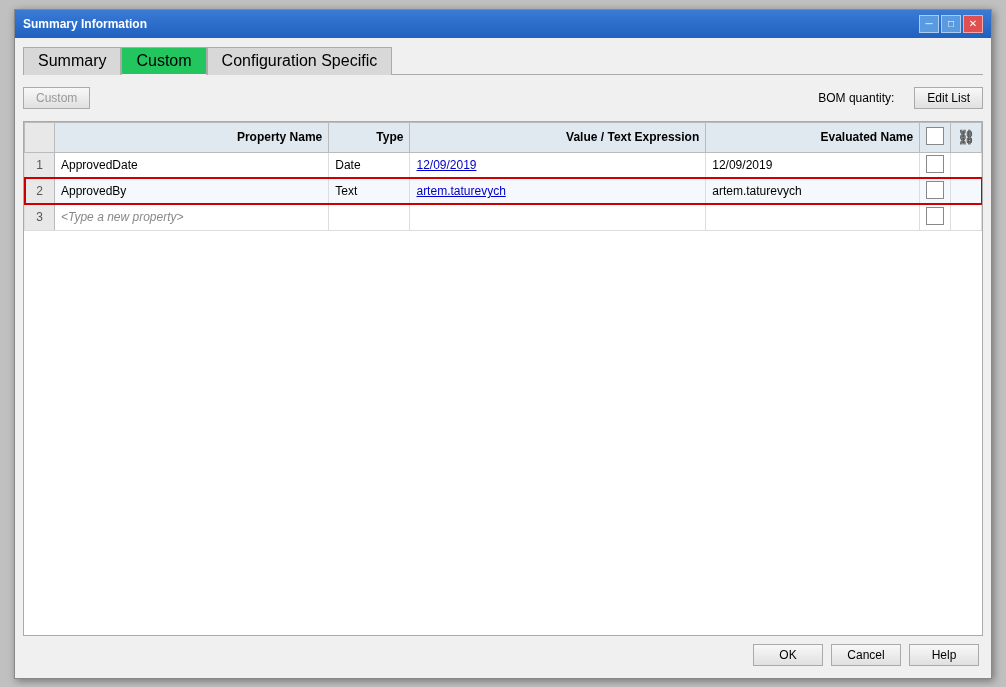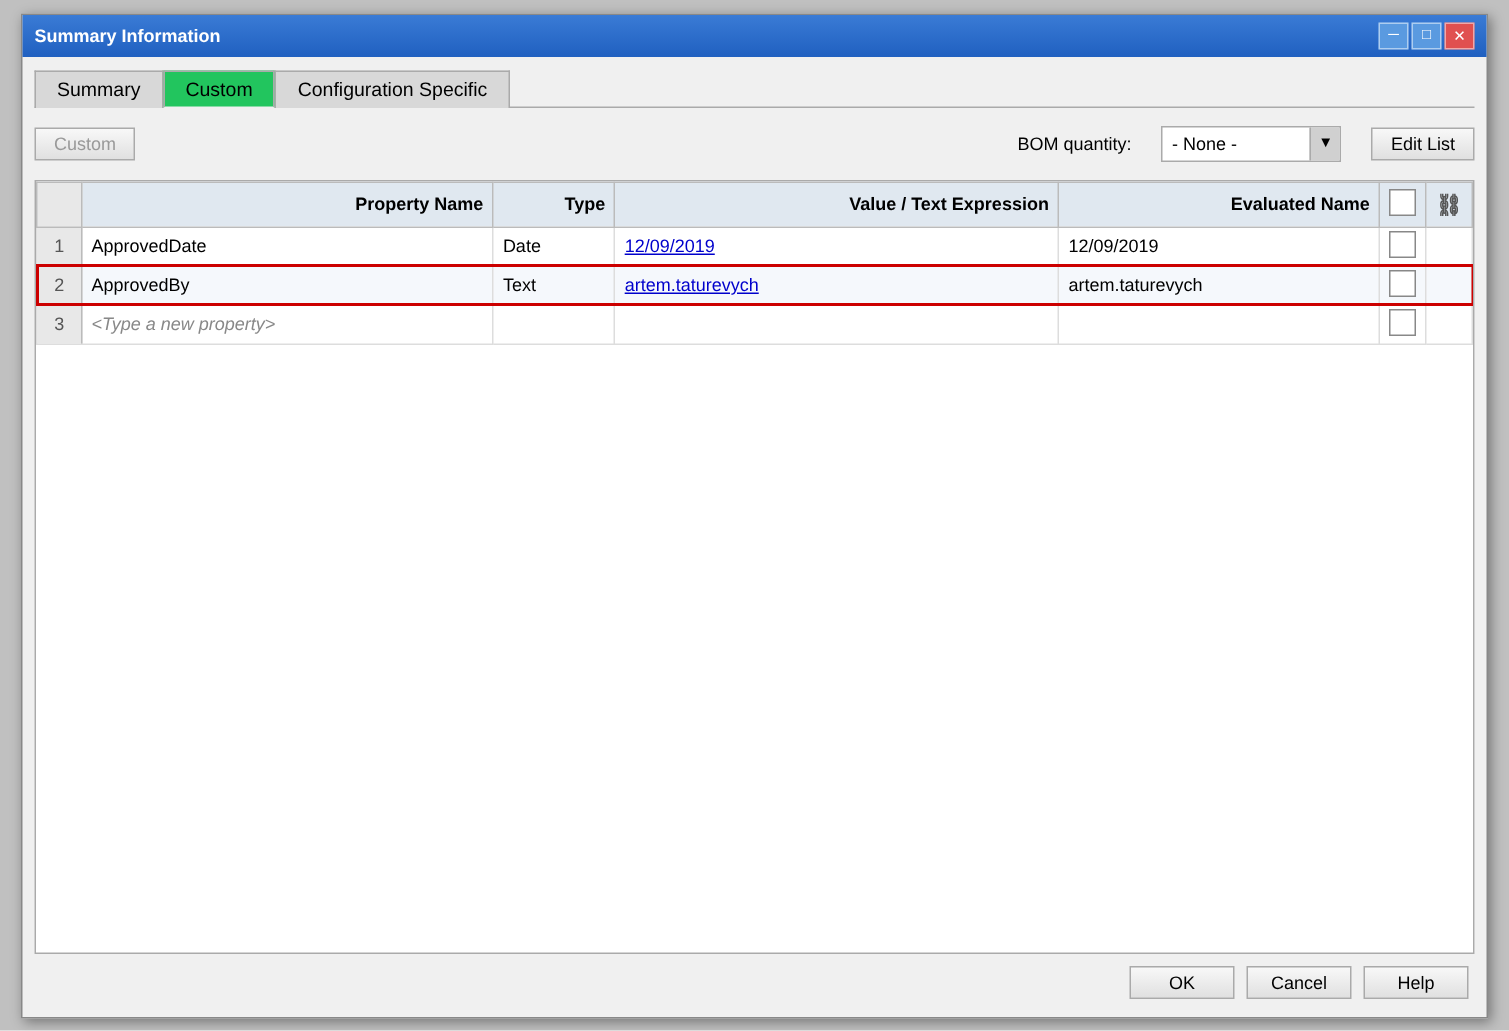--- a/index.html
+++ b/index.html
@@ -66,21 +66,21 @@
       gap: 0;
       margin-bottom: 8px;
       border-bottom: 1px solid #aaa;
     }
     .tab {
       padding: 4px 14px;
       border: 1px solid #aaa;
       border-bottom: none;
       background: #d8d8d8;
       cursor: pointer;
-      font-size: 13px;
+      font-size: 16px;
       position: relative;
       top: 1px;
     }
     .tab.active {
       background: #22c55e;
       border-bottom: 1px solid #f0f0f0;
       z-index: 1;
     }
     .toolbar {
       display: flex;
@@ -244,24 +244,20 @@
         <span>Configuration Specific</span>
       </div>
     </div>
 
     <div class="toolbar">
       <div class="toolbar-left">
         <button class="btn" disabled="">Custom</button>
       </div>
       <div class="toolbar-right">
         <span class="bom-label">BOM quantity:</span>
-        <div class="dropdown-wrap">
-          <span class="dropdown-text">- None -</span>
-          <div class="dropdown-arrow">▼</div>
-        </div>
         <button class="btn">Edit List</button>
       </div>
     </div>
 
     <div class="table-wrapper">
       <table>
         <thead>
           <tr>
             <th class="row-num"></th>
             <th>Property Name</th>

